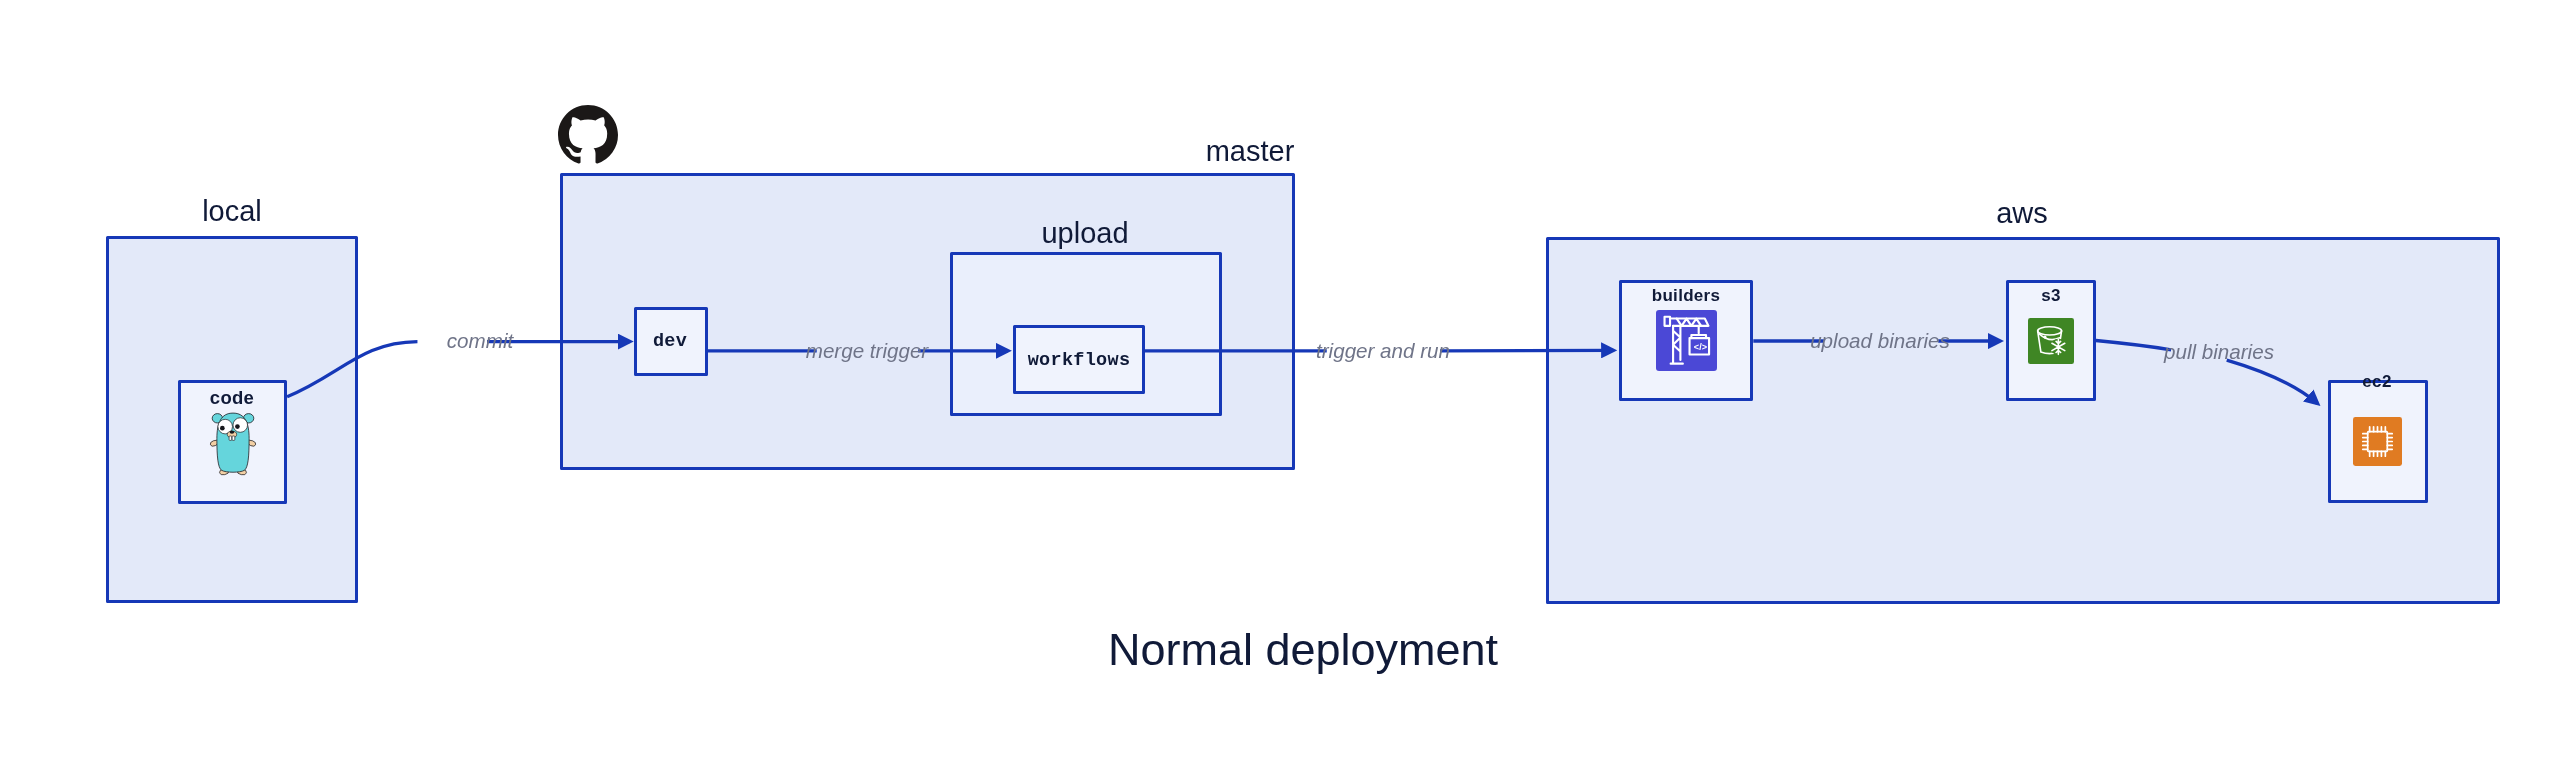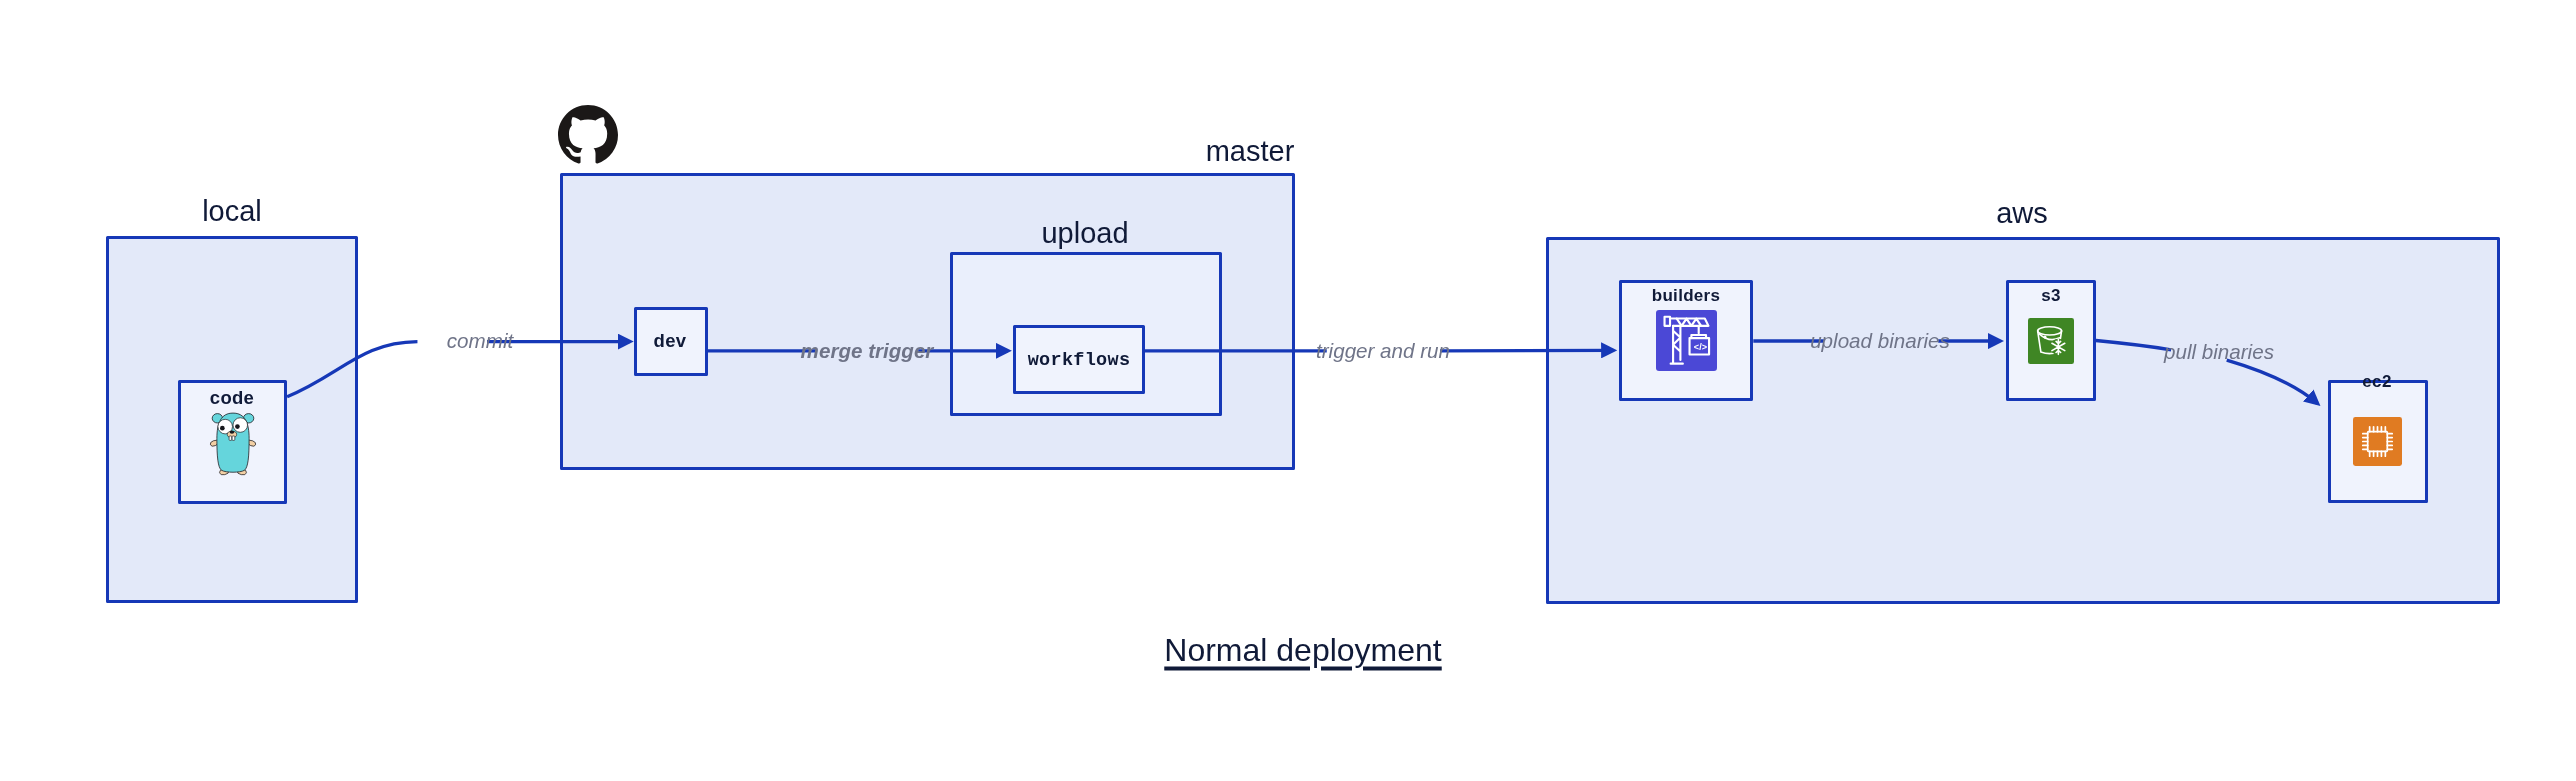--- a/index.html
+++ b/index.html
@@ -17,22 +17,22 @@
 
   
   .glabel{position:absolute;transform:translate(-50%,-50%);white-space:nowrap;
           font-size:29px;color:var(--c-text-dark,#101a38);z-index:6;}
   .nlabel{position:absolute;transform:translate(-50%,-50%);white-space:nowrap;
           font-size:18.5px;font-weight:700;color:var(--c-text-dark,#101a38);z-index:6;letter-spacing:0.3px;text-align:center;}
   .nlabel.small{font-size:17px;}
   .elabel{position:absolute;transform:translate(-50%,-50%);white-space:nowrap;
           font-style:italic;font-size:20.6px;color:var(--c-edge-label,#6f7488);z-index:7;}
   .title{position:absolute;transform:translate(-50%,-50%);white-space:nowrap;
-         font-size:32px;color:var(--c-text-dark,#101a38);z-index:6;
-         text-decoration:underline;text-decoration-thickness:3.6px;text-underline-offset:6.2px;}
+         font-size:45px;color:var(--c-text-dark,#101a38);z-index:6;
+         text-decoration-thickness:3.6px;text-underline-offset:6.2px;}
 
   
   svg.edges{position:absolute;left:0;top:0;width:2604px;height:781px;z-index:5;pointer-events:none;}
   .edge{fill:none;stroke:var(--c-accent,#1638b7);stroke-width:6.5;}
   .arrowhead{fill:var(--c-accent,#1638b7);}
 
   
   .icon{position:absolute;z-index:4;}
   .octocat-fill{fill:var(--c-octocat,#1b1817);}
   .aws-icon-stroke{stroke:#ffffff;stroke-width:3.5;fill:none;stroke-linecap:round;stroke-linejoin:round;}
@@ -79,28 +79,28 @@
     <path class="edge" d="M4068,661 C4120,666 4170,672 4214,679"></path>
     <path class="edge" d="M4322,699 C4400,722 4462,752 4498,783" marker-end="url(#arrow)"></path>
   </svg>
 
   <div class="glabel" style="left:232px;top:211px;">local</div>
   <div class="glabel" style="left:1250px;top:151px;">master</div>
   <div class="glabel" style="left:1085px;top:233px;">upload</div>
   <div class="glabel" style="left:2022px;top:213px;">aws</div>
 
   <div class="nlabel" style="left:232px;top:398px;">code</div>
-  <div class="nlabel" style="left:670px;top:341px;">dev</div>
+  <div class="nlabel" style="left:670px;top:341px;font-family:Liberation Mono, monospace;">dev</div>
   <div class="nlabel" style="left:1079px;top:360px;font-family:Liberation Mono, monospace;">workflows</div>
   <div class="nlabel small" style="left:1686px;top:296px;">builders</div>
   <div class="nlabel small" style="left:2051px;top:296px;">s3</div>
   <div class="nlabel small" style="left:2377px;top:382px;">ec2</div>
 
   <div class="elabel" style="left:452px;top:341px;margin-left:28px;">commit</div>
-  <div class="elabel" style="left:867px;top:351px;font-weight:bold;">merge trigger</div>
+  <div class="elabel" style="left:867px;top:351px;">merge trigger</div>
   <div class="elabel" style="left:1383px;top:351px;">trigger and run</div>
   <div class="elabel" style="left:1880px;top:341px;">upload binaries</div>
   <div class="elabel" style="left:2219px;top:352px;">pull binaries</div>
 
   <div class="title" style="left:1303px;top:650px;">Normal deployment</div>
 
   <svg class="icon" style="left:558px;top:105px;" width="60" height="60" viewBox="0 0 16 16">
     <path class="octocat-fill" d="M8 0C3.58 0 0 3.58 0 8c0 3.54 2.29 6.53 5.47 7.59.4.07.55-.17.55-.38 0-.19-.01-.82-.01-1.49-2.01.37-2.53-.49-2.69-.94-.09-.23-.48-.94-.82-1.13-.28-.15-.68-.52-.01-.53.63-.01 1.08.58 1.23.82.72 1.21 1.87.87 2.33.66.07-.52.28-.87.51-1.07-1.78-.2-3.64-.89-3.64-3.95 0-.87.31-1.59.82-2.15-.08-.2-.36-1.02.08-2.12 0 0 .67-.21 2.2.82.64-.18 1.32-.27 2-.27s1.36.09 2 .27c1.53-1.04 2.2-.82 2.2-.82.44 1.1.16 1.92.08 2.12.51.56.82 1.27.82 2.15 0 3.07-1.87 3.75-3.65 3.95.29.25.54.73.54 1.48 0 1.07-.01 1.93-.01 2.2 0 .21.15.46.55.38A8.01 8.01 0 0 0 16 8c0-4.42-3.58-8-8-8z"></path>
   </svg>
 

